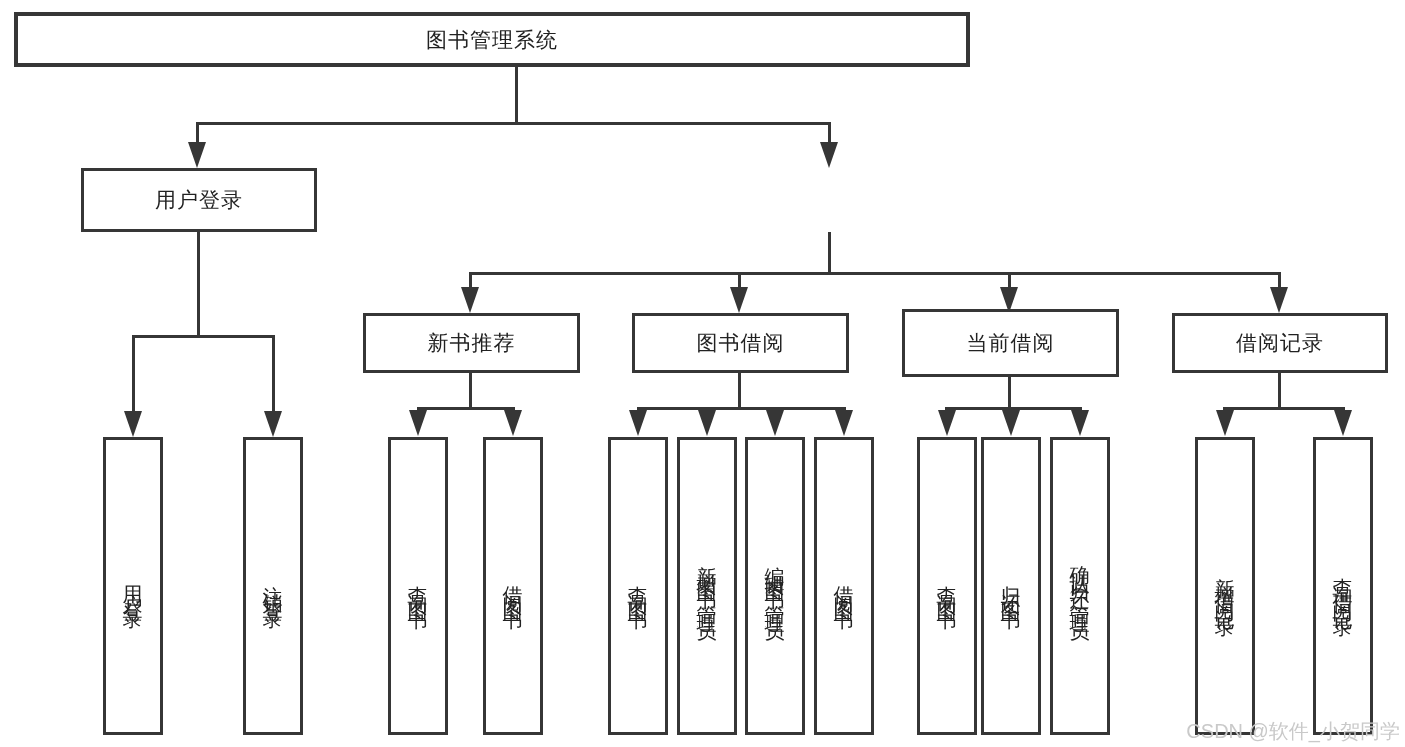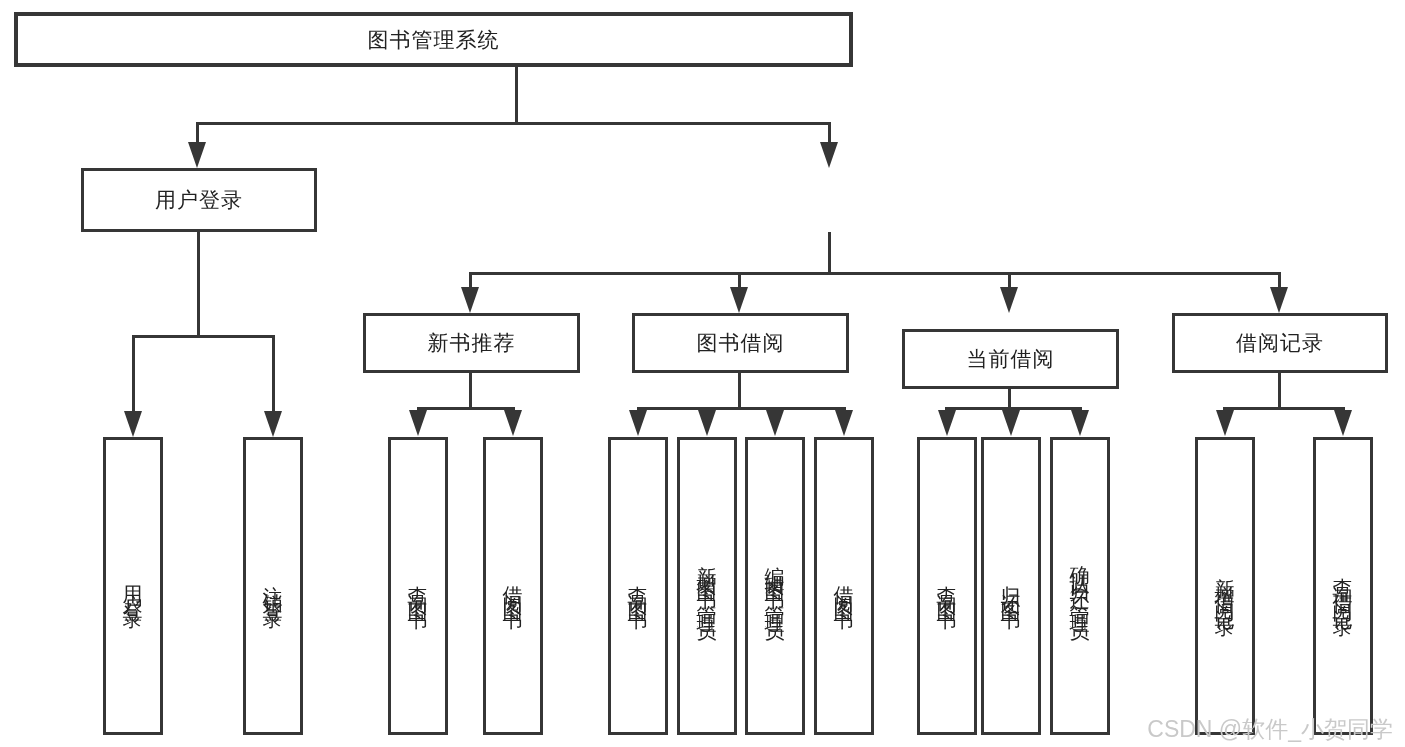--- a/index.html
+++ b/index.html
@@ -42,34 +42,34 @@
   .arr {
     position: absolute;
     width: 0; height: 0;
     border-left: 9px solid transparent;
     border-right: 9px solid transparent;
     border-top: 26px solid var(--line, #363636);
     z-index: 1;
   }
   .watermark {
     position: absolute;
-    right: 12px;
+    right: 5px;
     bottom: 2px;
-    font-size: 23px;
+    font-size: 20px;
     color: var(--wm, #c9c9c9);
     z-index: 10;
     white-space: nowrap;
   }
 </style>
 </head>
 <body>
 
 <div id="canvas">
 
-  <div class="box root" style="left:14px; top:12px; width:839px; height:55px;">图书管理系统</div>
+  <div class="box root" style="left:14px; top:12px; width:956px; height:55px;">图书管理系统</div>
 
   <div class="vline" style="left:515px; top:67px; height:55px;"></div>
   <div class="hline" style="left:197px; top:122px; width:634px;"></div>
   <div class="vline" style="left:196px; top:122px; height:22px;"></div>
   <div class="vline" style="left:828px; top:122px; height:22px;"></div>
   <div class="arr" style="left:188px; top:142px;"></div>
   <div class="arr" style="left:820px; top:142px;"></div>
 
   <div class="box" style="left:81px; top:168px; width:236px; height:64px;">用户登录</div>
 
@@ -86,21 +86,21 @@
   <div class="vline" style="left:738px; top:272px; height:17px;"></div>
   <div class="vline" style="left:1008px; top:272px; height:17px;"></div>
   <div class="vline" style="left:1278px; top:272px; height:17px;"></div>
   <div class="arr" style="left:461px; top:287px;"></div>
   <div class="arr" style="left:730px; top:287px;"></div>
   <div class="arr" style="left:1000px; top:287px;"></div>
   <div class="arr" style="left:1270px; top:287px;"></div>
 
   <div class="box" style="left:363px; top:313px; width:217px; height:60px;">新书推荐</div>
   <div class="box" style="left:632px; top:313px; width:217px; height:60px;">图书借阅</div>
-  <div class="box" style="left:902px; top:329px; width:217px; height:60px;">当前借阅</div>
+  <div class="box" style="left:902px; top:309px; width:217px; height:68px;">当前借阅</div>
   <div class="box" style="left:1172px; top:313px; width:216px; height:60px;">借阅记录</div>
 
   <div class="vline" style="left:469px; top:373px; height:34px;"></div>
   <div class="hline" style="left:417px; top:407px; width:98px;"></div>
   <div class="arr" style="left:409px; top:410px;"></div>
   <div class="arr" style="left:504px; top:410px;"></div>
 
   <div class="vline" style="left:738px; top:373px; height:34px;"></div>
   <div class="hline" style="left:637px; top:407px; width:209px;"></div>
   <div class="arr" style="left:629px; top:410px;"></div>

